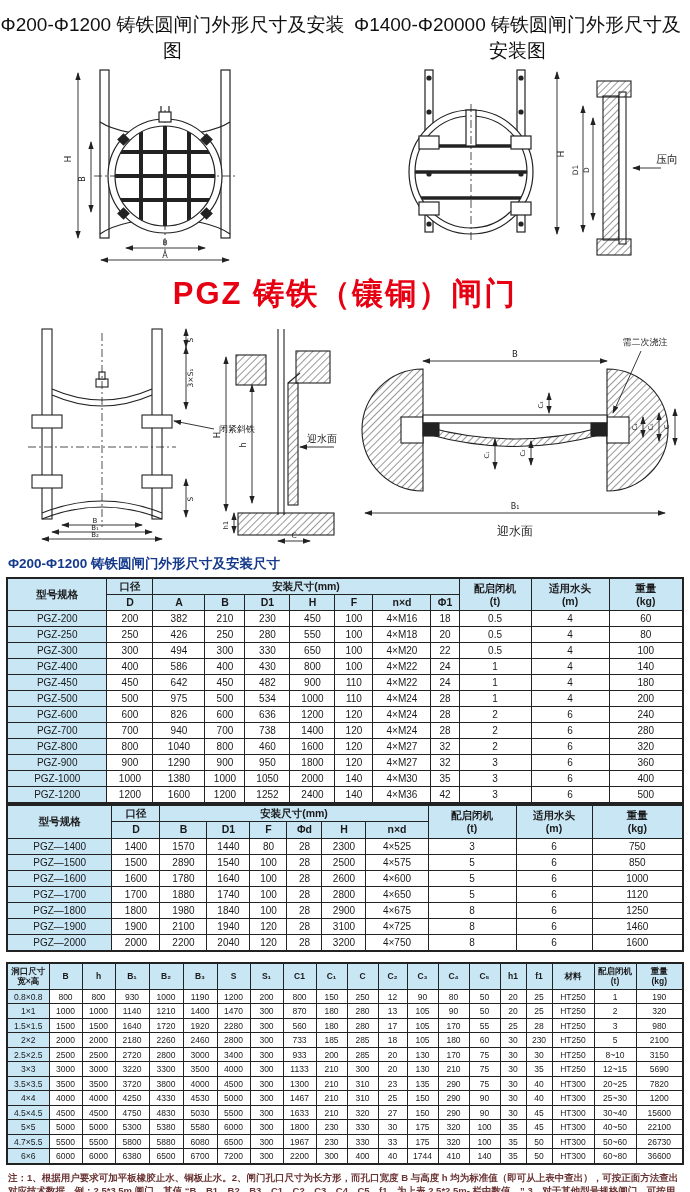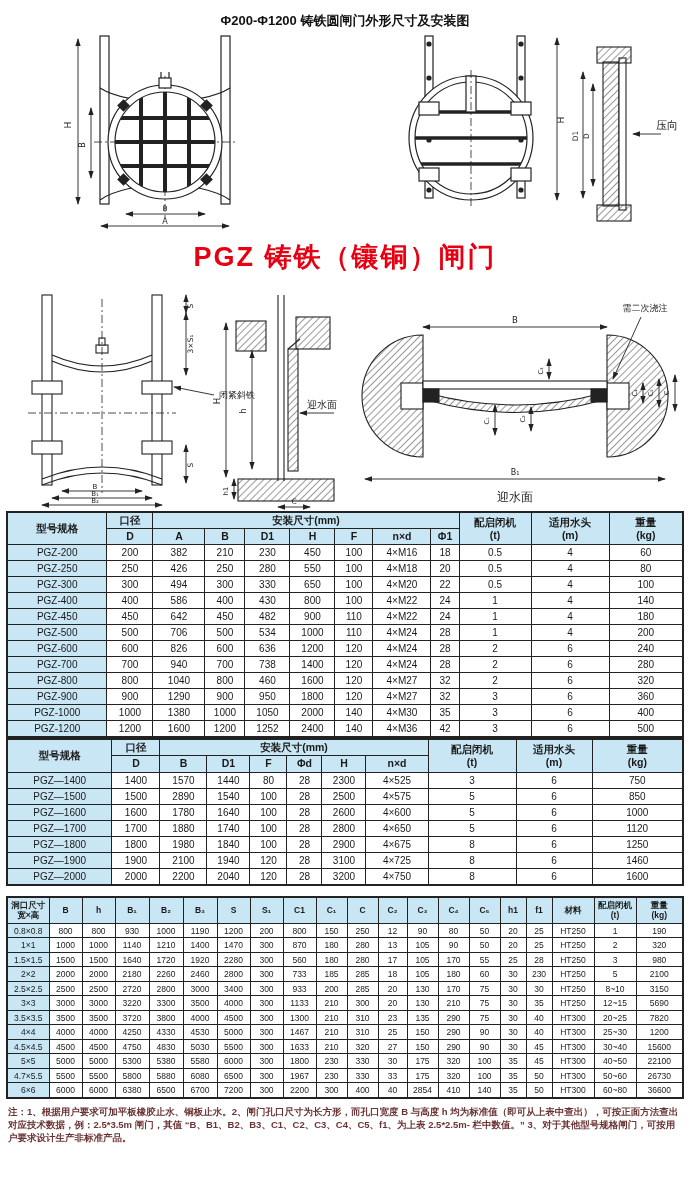--- a/index.html
+++ b/index.html
@@ -1,41 +1,42 @@
 <!DOCTYPE html>
 <html><head>
 <meta charset="utf-8">
 <style>
   html,body{margin:0;padding:0;background:#fff;}
   body{width:690px;font-family:"Liberation Sans","DejaVu Sans",sans-serif;color:#1a1a1a;}
   .page{width:690px;}
   .top-titles{display:flex;padding-top:12px;}
-  .top-titles div{flex:1;text-align:center;font-size:13px;font-weight:bold;color:#111;}
+  .top-titles div{flex:1;text-align:center;font-size:19px;font-weight:normal;color:#111;}
   .top-diagrams,.mid-diagrams{display:flex;}
   svg text{font-family:"DejaVu Sans","Liberation Sans",sans-serif;fill:#222;}
-  .main-title{text-align:center;color:#e60012;font-size:27px;font-weight:bold;margin:4px 0 8px 0;letter-spacing:2px;}
+  .main-title{text-align:center;color:#e60012;font-size:31px;font-weight:bold;margin:4px 0 2px 0;letter-spacing:2px;}
   .sec-title{color:#14398c;font-weight:bold;font-size:13.5px;padding:10px 8px 4px 8px;}
   table{width:676px;margin:0 auto;border-collapse:collapse;table-layout:fixed;border:2px solid #222;}
   th,td{border:1px solid #222;text-align:center;overflow:hidden;}
   th{background:#c9e6f5;font-weight:bold;white-space:pre-line;padding:1px 0;line-height:1.25;}
   tbody td{background:#fff;padding:0;}
   tbody td:first-child{background:#c9e6f5;}
   .t12 th{font-size:10.5px;}
   .t12 td{font-size:10px;height:15px;}
   .t3 th{font-size:8.5px;padding:2px 0;}
   .t3 td{font-size:8.5px;height:13.5px;}
   .note{font-size:9.5px;line-height:1.4;padding:6px 8px 4px 8px;color:#6b3434;font-weight:bold;}
 </style>
 </head>
 <body>
 
 <div class="page">
 
   <div class="top-titles">
     <div>Φ200-Φ1200 铸铁圆闸门外形尺寸及安装图</div>
+    <div>Φ1400-Φ20000 铸铁圆闸门外形尺寸及安装图</div>
   </div>
 
   <div class="top-diagrams">
 
     <svg width="345" height="205" viewBox="0 0 345 205">
       <defs>
         <clipPath id="c1">
             <circle cx="165" cy="112" r="50"></circle>
           </clipPath>
         <marker id="a1" markerWidth="9" markerHeight="8" refX="8" refY="4" orient="auto-start-reverse">
@@ -245,20 +246,21 @@
       <text x="144" y="138" font-size="6.5" text-anchor="middle" transform="rotate(-90 144 138)">C₁</text>
       <text x="180" y="136" font-size="6.5" text-anchor="middle" transform="rotate(-90 180 136)">C₂</text>
       <text x="292" y="110" font-size="6.5" text-anchor="middle" transform="rotate(-90 292 110)">C₄</text>
       <text x="308" y="110" font-size="6.5" text-anchor="middle" transform="rotate(-90 308 110)">C₅</text>
       <text x="324" y="110" font-size="6.5" text-anchor="middle" transform="rotate(-90 324 110)">C</text>
       <text x="170" y="192" font-size="8" text-anchor="middle">B₁</text>
       <text x="170" y="218" font-size="12" text-anchor="middle">迎水面</text>
     </svg>
   </div>
 
+  <div class="sec-title">Φ200-Φ1200 铸铁圆闸门外形尺寸及安装尺寸</div>
   <table class="t12">
     <colgroup>
         <col style="width:100px">
         <col style="width:46px">
         <col style="width:52px">
         <col style="width:40px">
         <col style="width:45px">
         <col style="width:45px">
         <col style="width:38px">
         <col style="width:58px">
@@ -357,21 +359,21 @@
           <td>110</td>
           <td>4×M22</td>
           <td>24</td>
           <td>1</td>
           <td>4</td>
           <td>180</td>
         </tr>
         <tr>
           <td>PGZ-500</td>
           <td>500</td>
-          <td>706</td>
+          <td>975</td>
           <td>500</td>
           <td>534</td>
           <td>1000</td>
           <td>110</td>
           <td>4×M24</td>
           <td>28</td>
           <td>1</td>
           <td>4</td>
           <td>200</td>
         </tr>
@@ -893,21 +895,21 @@
           <td>6000</td>
           <td>6380</td>
           <td>6500</td>
           <td>6700</td>
           <td>7200</td>
           <td>300</td>
           <td>2200</td>
           <td>300</td>
           <td>400</td>
           <td>40</td>
-          <td>2854</td>
+          <td>1744</td>
           <td>410</td>
           <td>140</td>
           <td>35</td>
           <td>50</td>
           <td>HT300</td>
           <td>60~80</td>
           <td>36600</td>
         </tr>
       </tbody>
   </table>

